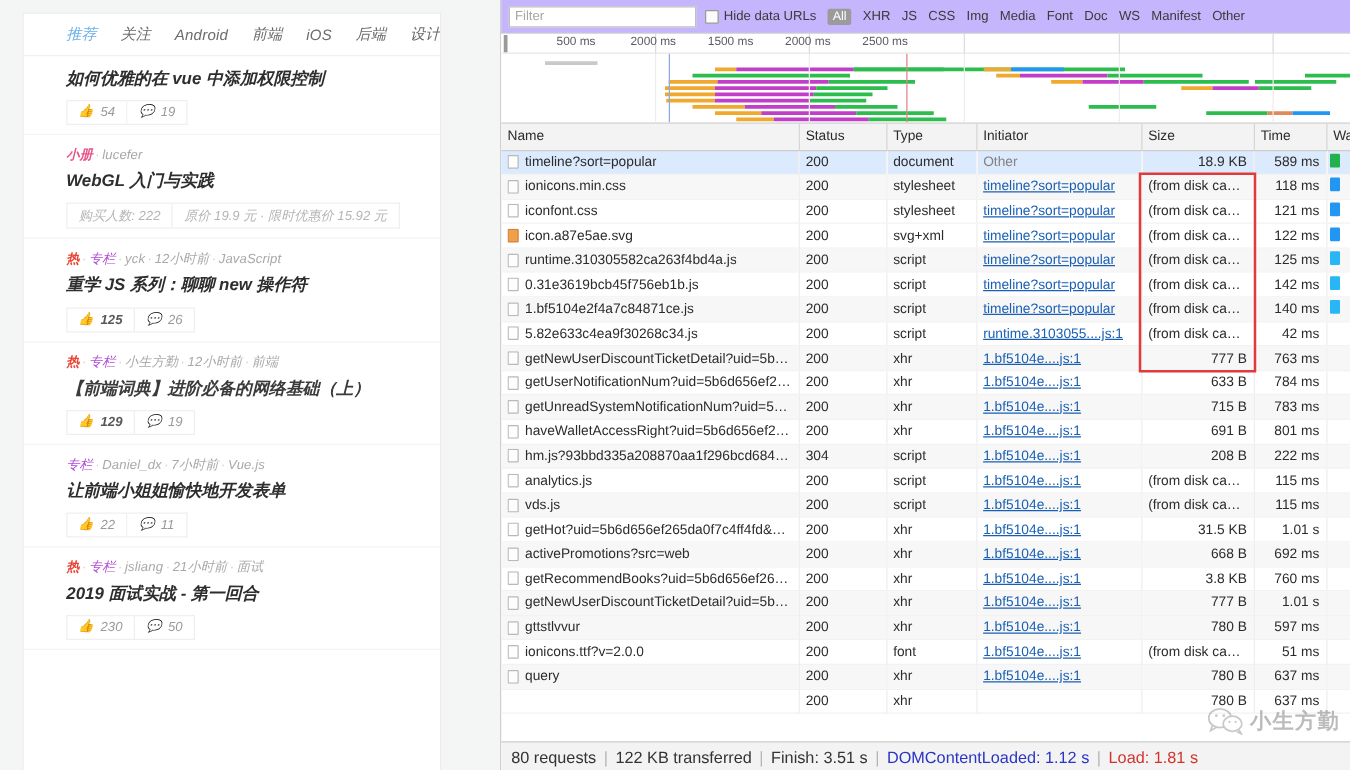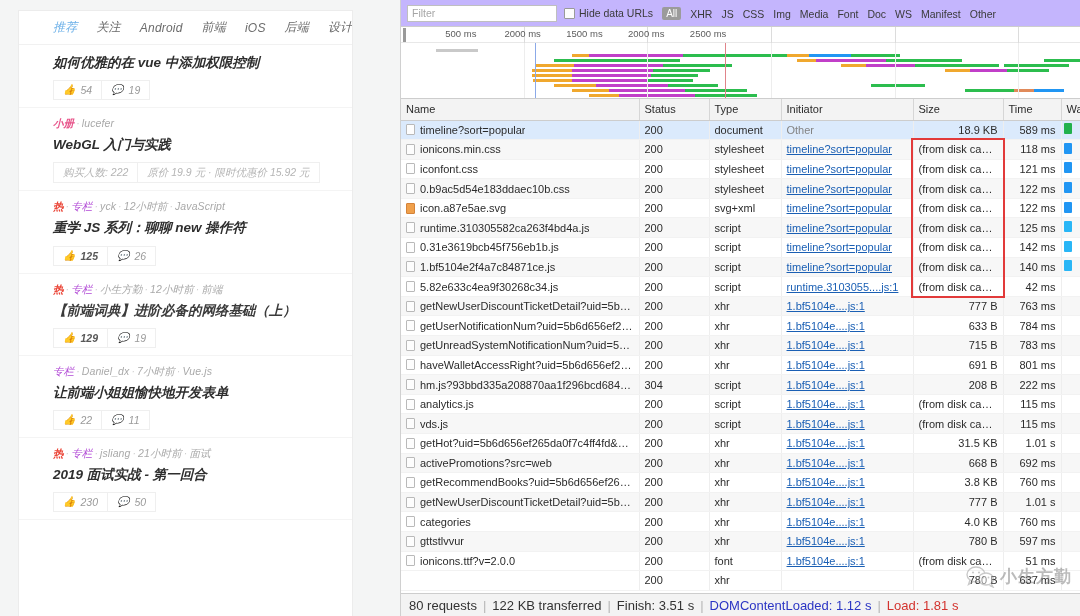--- a/index.html
+++ b/index.html
@@ -125,21 +125,21 @@
   }
   .filter-input::placeholder { color: #a6a6a6; }
   .cb-wrap { display: flex; align-items: center; gap: 4px; }
   .cbox {
     width: 11px; height: 11px;
     border: 1px solid #9a9a9a;
     background: #fcfcfc;
     border-radius: 1px;
   }
   .cb-label { font-size: 10.5px; color: #3a3a3a; white-space: nowrap; }
-  .ftypes { display: flex; align-items: flex-end; gap: 9px; margin-left: 2px; }
+  .ftypes { display: flex; align-items: center; gap: 9px; margin-left: 2px; }
   .ftype { font-size: 10.5px; color: #3a3a3a; white-space: nowrap; }
   .ftype.sel {
     background: #9b9b9b; color: #fff;
     padding: 1px 4px; border-radius: 2px;
     font-size: 10px;
   }
 
   
   .dt-overview {
     height: 72px; flex: 0 0 72px;
@@ -530,48 +530,34 @@
                   <span class="nmtext">iconfont.css</span>
                 </span>
               </td>
               <td class="c-status dim">200</td>
               <td class="c-type dim">stylesheet</td>
               <td class="c-init"><a>timeline?sort=popular</a></td>
               <td class="c-size dim">(from disk cache)</td>
               <td class="c-time">121 ms</td>
               <td style="padding: 0px 2px;"><span class="wf-bar" style="background: rgb(33, 150, 243);"></span></td>
             </tr>
-            <tr class="alt">
-              <td class="c-name">
-                <span class="nm">
-                  <span class="fileicon"></span>
-                  <span class="nmtext">0.b9ac5d54e183ddaec10b.css</span>
-                </span>
-              </td>
-              <td class="c-status dim">200</td>
-              <td class="c-type dim">stylesheet</td>
+            <tr>
+              <td class="c-name">
+                <span class="nm">
+                  <span class="fileicon svg"></span>
+                  <span class="nmtext">icon.a87e5ae.svg</span>
+                </span>
+              </td>
+              <td class="c-status dim">200</td>
+              <td class="c-type dim">svg+xml</td>
               <td class="c-init"><a>timeline?sort=popular</a></td>
               <td class="c-size dim">(from disk cache)</td>
               <td class="c-time">122 ms</td>
               <td style="padding: 0px 2px;"><span class="wf-bar" style="background: rgb(33, 150, 243);"></span></td>
             </tr>
-            <tr>
-              <td class="c-name">
-                <span class="nm">
-                  <span class="fileicon svg"></span>
-                  <span class="nmtext">icon.a87e5ae.svg</span>
-                </span>
-              </td>
-              <td class="c-status dim">200</td>
-              <td class="c-type dim">svg+xml</td>
-              <td class="c-init"><a>timeline?sort=popular</a></td>
-              <td class="c-size dim">(from disk cache)</td>
-              <td class="c-time">122 ms</td>
-              <td style="padding: 0px 2px;"><span class="wf-bar" style="background: rgb(33, 150, 243);"></span></td>
-            </tr>
             <tr class="alt">
               <td class="c-name">
                 <span class="nm">
                   <span class="fileicon"></span>
                   <span class="nmtext">runtime.310305582ca263f4bd4a.js</span>
                 </span>
               </td>
               <td class="c-status dim">200</td>
               <td class="c-type dim">script</td>
               <td class="c-init"><a>timeline?sort=popular</a></td>
@@ -768,34 +754,20 @@
                   <span class="nmtext">getNewUserDiscountTicketDetail?uid=5b6d...</span>
                 </span>
               </td>
               <td class="c-status">200</td>
               <td class="c-type">xhr</td>
               <td class="c-init"><a>1.bf5104e....js:1</a></td>
               <td class="c-size">777 B</td>
               <td class="c-time">1.01 s</td>
               <td style="padding: 0px 2px;"></td>
             </tr>
-            <tr>
-              <td class="c-name">
-                <span class="nm">
-                  <span class="fileicon"></span>
-                  <span class="nmtext">categories</span>
-                </span>
-              </td>
-              <td class="c-status">200</td>
-              <td class="c-type">xhr</td>
-              <td class="c-init"><a>1.bf5104e....js:1</a></td>
-              <td class="c-size">4.0 KB</td>
-              <td class="c-time">760 ms</td>
-              <td style="padding: 0px 2px;"></td>
-            </tr>
             <tr class="alt">
               <td class="c-name">
                 <span class="nm">
                   <span class="fileicon"></span>
                   <span class="nmtext">gttstlvvur</span>
                 </span>
               </td>
               <td class="c-status">200</td>
               <td class="c-type">xhr</td>
               <td class="c-init"><a>1.bf5104e....js:1</a></td>
@@ -808,20 +780,34 @@
                 <span class="nm">
                   <span class="fileicon"></span>
                   <span class="nmtext">ionicons.ttf?v=2.0.0</span>
                 </span>
               </td>
               <td class="c-status dim">200</td>
               <td class="c-type dim">font</td>
               <td class="c-init"><a>1.bf5104e....js:1</a></td>
               <td class="c-size dim">(from disk cache)</td>
               <td class="c-time">51 ms</td>
+              <td style="padding: 0px 2px;"></td>
+            </tr>
+            <tr class="alt">
+              <td class="c-name">
+                <span class="nm">
+                  <span class="fileicon"></span>
+                  <span class="nmtext">query</span>
+                </span>
+              </td>
+              <td class="c-status">200</td>
+              <td class="c-type">xhr</td>
+              <td class="c-init"><a>1.bf5104e....js:1</a></td>
+              <td class="c-size">780 B</td>
+              <td class="c-time">637 ms</td>
               <td style="padding: 0px 2px;"></td>
             </tr>
             <tr>
               <td class="c-name"></td>
               <td class="c-status">200</td>
               <td class="c-type">xhr</td>
               <td class="c-init"></td>
               <td class="c-size">780 B</td>
               <td class="c-time">637 ms</td>
               <td style="padding: 0px 2px;"></td>

